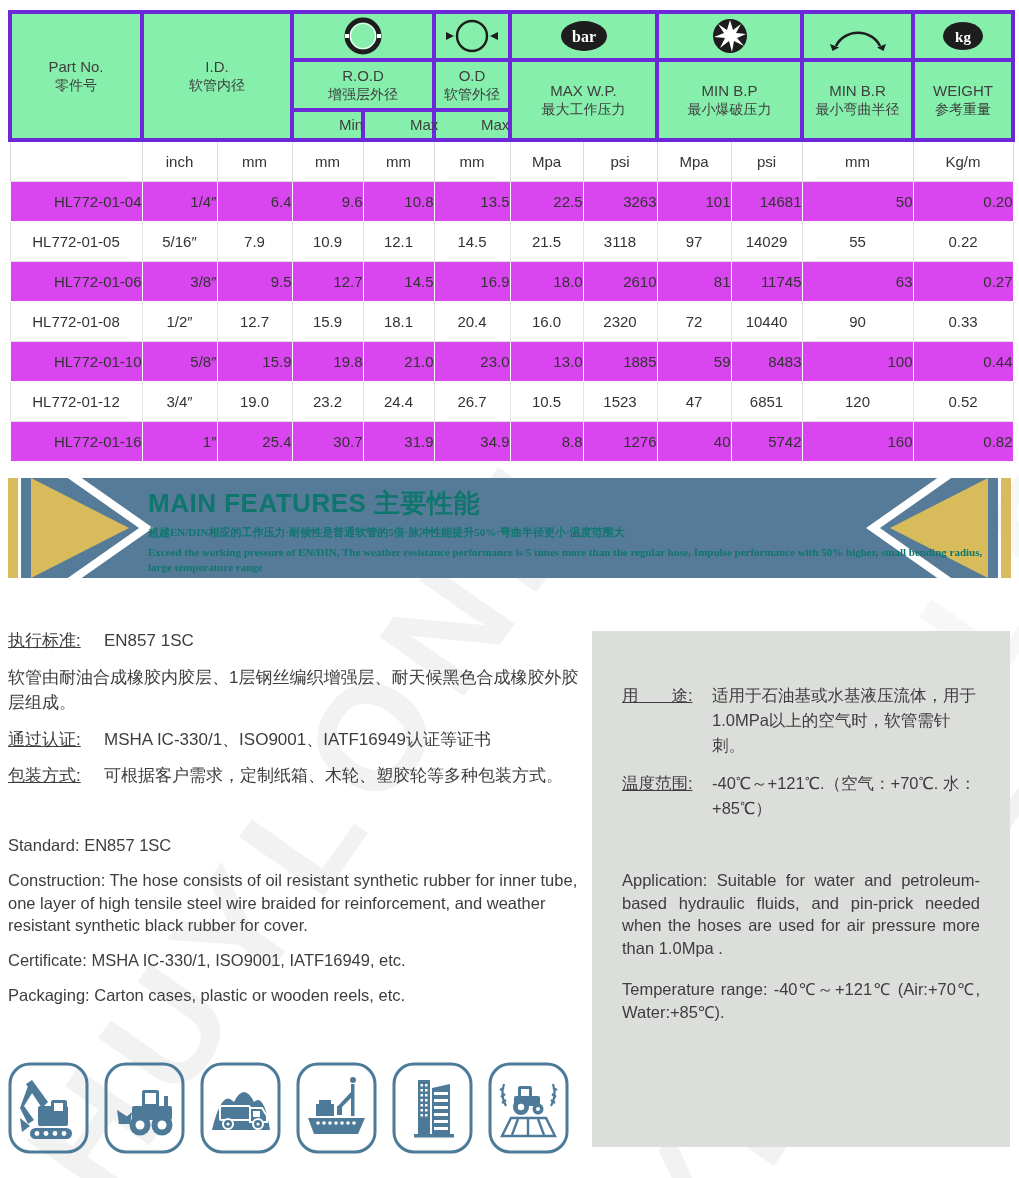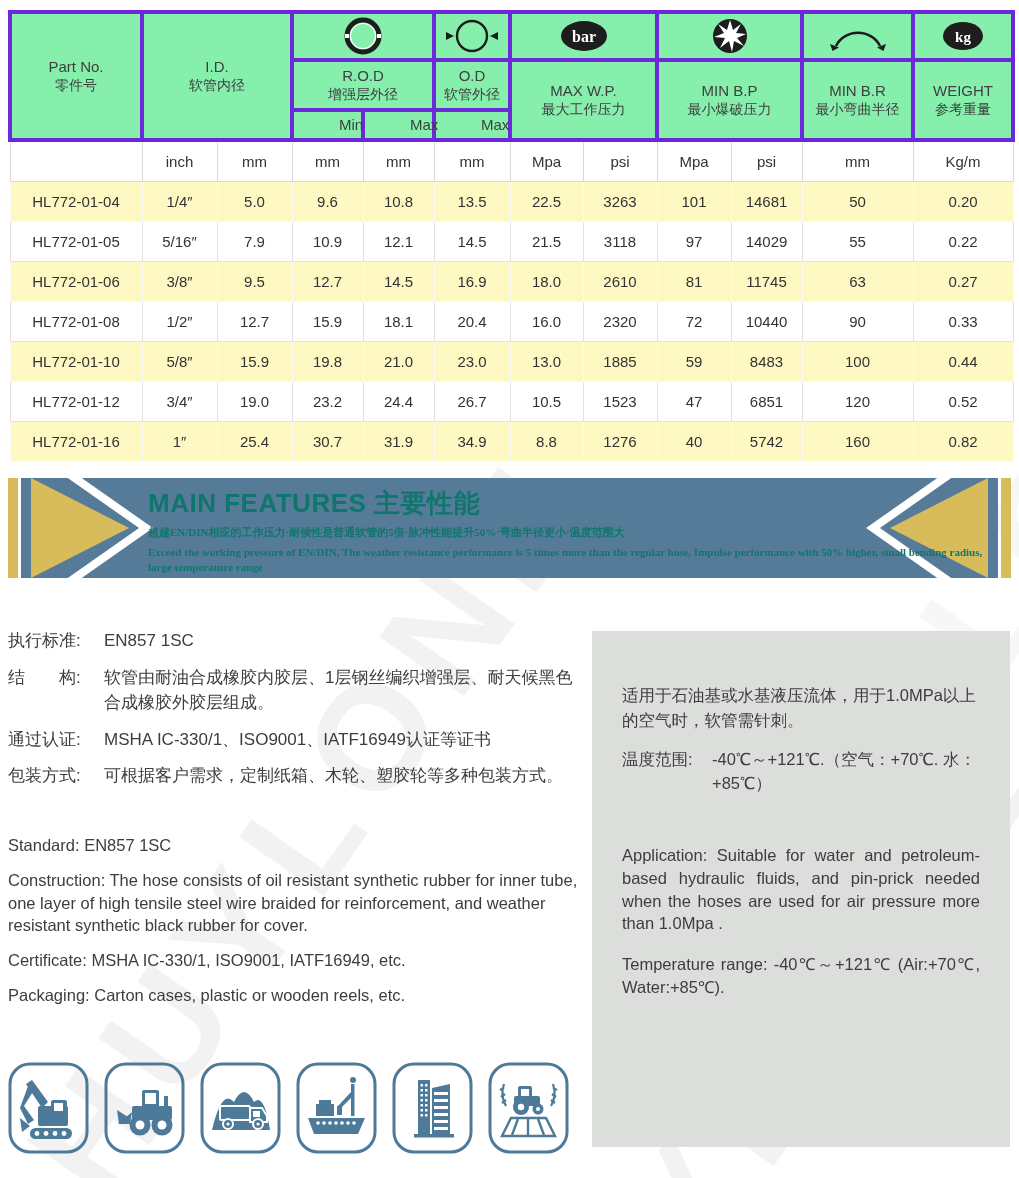--- a/index.html
+++ b/index.html
@@ -23,42 +23,42 @@
   thead td{background:#86efac;border:4px solid #6d28d9;text-align:center;
            vertical-align:middle;color:#3f3f3f;font-size:15px;line-height:1.25;padding:0;}
   thead .cn{font-size:14px;display:block;}
   thead .en{display:block;}
   tr.icon-row td{height:44px;}
   tr.label-row td{height:46px;}
   tr.minmax-row td{height:26px;font-size:15px;padding-left:45px;}
   tbody td{border:1px solid #e2e2e2;text-align:center;vertical-align:middle;
            font-size:15px;color:#333;height:39px;padding:0;background:#fff;}
   tr.units td{border:1px solid #dadada;}
-  tr.alt td{background:#fef9c3;border-color:#fafafa;}
+  tr.alt td{background:#d946ef;border-color:#fafafa;text-align:right;}
   .hdr-icon{display:inline-block;vertical-align:middle;}
 
   
   #banner{left:8px;top:478px;width:1003px;height:100px;}
   .banner-blue{position:absolute;left:13px;top:0;width:977px;height:100px;background:#567b99;}
   .side-bar{position:absolute;top:0;width:10px;height:100px;background:#d8bc5c;}
   .side-bar.left{left:0;} .side-bar.right{right:0;}
   .chev{position:absolute;top:0;height:100px;width:135px;}
   .chev.left{left:13px;} .chev.right{right:13px;}
   .banner-text{position:absolute;left:140px;top:8px;width:840px;color:#0f766e;}
   .banner-title{font-size:26px;font-weight:bold;letter-spacing:.5px;
                 font-family:"Liberation Sans",sans-serif;}
   .banner-title .cn-part{font-weight:bold;}
   .banner-line{font-family:"Liberation Serif",serif;font-weight:bold;
                font-size:11px;line-height:1.38;margin-top:4px;}
   .banner-line.en{margin-top:5px;}
 
   
   #specs-cn{left:8px;top:628px;width:572px;font-size:17px;}
   .kv{display:flex;margin-bottom:11px;line-height:1.5;}
-  .kv .k{flex:0 0 96px;white-space:nowrap;}
+  .kv .k{flex:0 0 96px;white-space:nowrap;text-decoration:underline;}
   .kv .v{flex:1;}
 
   #specs-en{left:8px;top:834px;width:575px;font-size:16.5px;}
   #specs-en p{margin:0 0 13px 0;line-height:1.35;}
 
   #app-box{left:592px;top:631px;width:418px;height:516px;background:#dcdedb;
            box-sizing:border-box;padding:52px 30px 0 30px;font-size:16.5px;}
   #app-box .kv{margin-bottom:14px;}
   #app-box .kv .k{flex:0 0 90px;}
   .app-en{margin-top:48px;}
@@ -187,21 +187,21 @@
           <td>Mpa</td>
             <td>psi</td>
             <td>Mpa</td>
           <td>psi</td>
             <td>mm</td>
             <td>Kg/m</td>
         </tr>
         <tr class="alt">
           <td>HL772-01-04</td>
             <td>1/4″</td>
-            <td>5.0</td>
+            <td>6.4</td>
           <td>9.6</td>
             <td>10.8</td>
             <td>13.5</td>
           <td>22.5</td>
             <td>3263</td>
             <td>101</td>
           <td>14681</td>
             <td>50</td>
             <td>0.20</td>
         </tr>
@@ -314,21 +314,20 @@
       <div class="banner-line en">Exceed the working pressure of EN/DIN, The weather resistance performance is 5 times more than the regular hose, Impulse performance with 50% higher, small bending radius, large temperature range</div>
     </div>
   </div>
 
   <div class="layer" id="specs-cn">
     <div class="kv">
       <span class="k">执行标准:</span>
       <span class="v">EN857 1SC</span>
     </div>
     <div class="kv">
-      <span class="k">结　　构:</span>
       <span class="v">软管由耐油合成橡胶内胶层、1层钢丝编织增强层、耐天候黑色合成橡胶外胶层组成。</span>
     </div>
     <div class="kv">
       <span class="k">通过认证:</span>
       <span class="v">MSHA IC-330/1、ISO9001、IATF16949认证等证书</span>
     </div>
     <div class="kv">
       <span class="k">包装方式:</span>
       <span class="v">可根据客户需求，定制纸箱、木轮、塑胶轮等多种包装方式。</span>
     </div>
@@ -336,20 +335,21 @@
 
   <div class="layer" id="specs-en">
     <p>Standard: EN857 1SC</p>
     <p>Construction:  The hose consists of oil resistant synthetic rubber for inner tube,  one layer of high tensile steel wire braided for reinforcement, and weather resistant synthetic black rubber for cover.</p>
     <p>Certificate: MSHA IC-330/1, ISO9001, IATF16949,  etc.</p>
     <p>Packaging: Carton cases, plastic or wooden reels, etc.</p>
   </div>
 
   <div class="layer" id="app-box">
     <div class="kv">
+      <span class="k">用　　途:</span>
       <span class="v">适用于石油基或水基液压流体，用于1.0MPa以上的空气时，软管需针刺。</span>
     </div>
     <div class="kv">
       <span class="k">温度范围:</span>
       <span class="v">-40℃～+121℃.（空气：+70℃. 水：+85℃）</span>
     </div>
     <div class="app-en">
       <p>Application: Suitable for water and petroleum-based hydraulic fluids, and pin-prick needed when the hoses are used for air pressure more than 1.0Mpa .</p>
       <p>Temperature range: -40℃～+121℃ (Air:+70℃, Water:+85℃).</p>
     </div>

